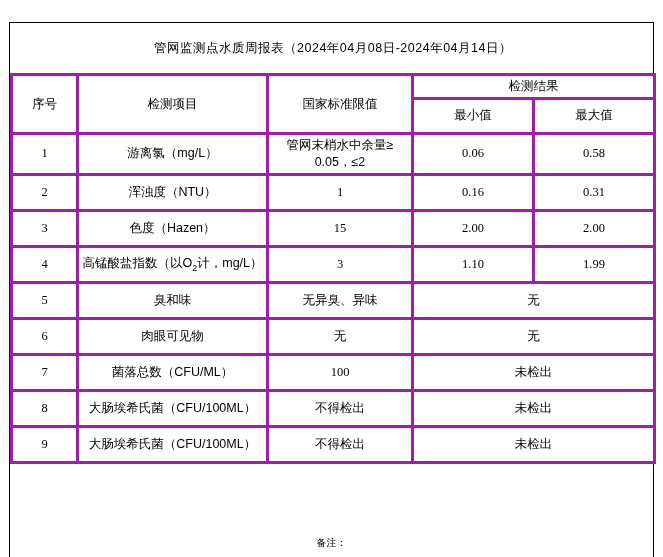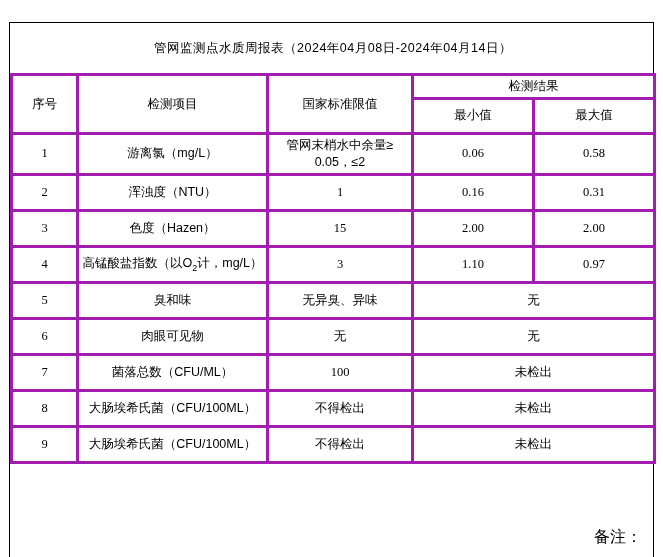--- a/index.html
+++ b/index.html
@@ -65,23 +65,23 @@
   }
   .limit-two-line {
     font-size: 11.5px;
     line-height: 1.3;
   }
   .notes {
     position: absolute;
     left: 11px;
     right: 11px;
     bottom: 10px;
-    font-size: 16px;
+    font-size: 10px;
     line-height: 1.55;
-    text-align: right;
+    text-align: center;
   }
   .notes div {
     white-space: nowrap;
   }
   sub {
     font-size: 9px;
   }
 </style>
 </head>
 <body>
@@ -134,21 +134,21 @@
           <td class="num">15</td>
           <td class="num">2.00</td>
           <td class="num">2.00</td>
         </tr>
 
         <tr class="row-h">
           <td class="num">4</td>
           <td>高锰酸盐指数（以O<sub>2</sub>计，mg/L）</td>
           <td class="num">3</td>
           <td class="num">1.10</td>
-          <td class="num">0.97</td>
+          <td class="num">1.99</td>
         </tr>
 
         <tr class="row-h">
           <td class="num">5</td>
           <td>臭和味</td>
           <td>无异臭、异味</td>
           <td colspan="2">无</td>
         </tr>
 
         <tr class="row-h">

